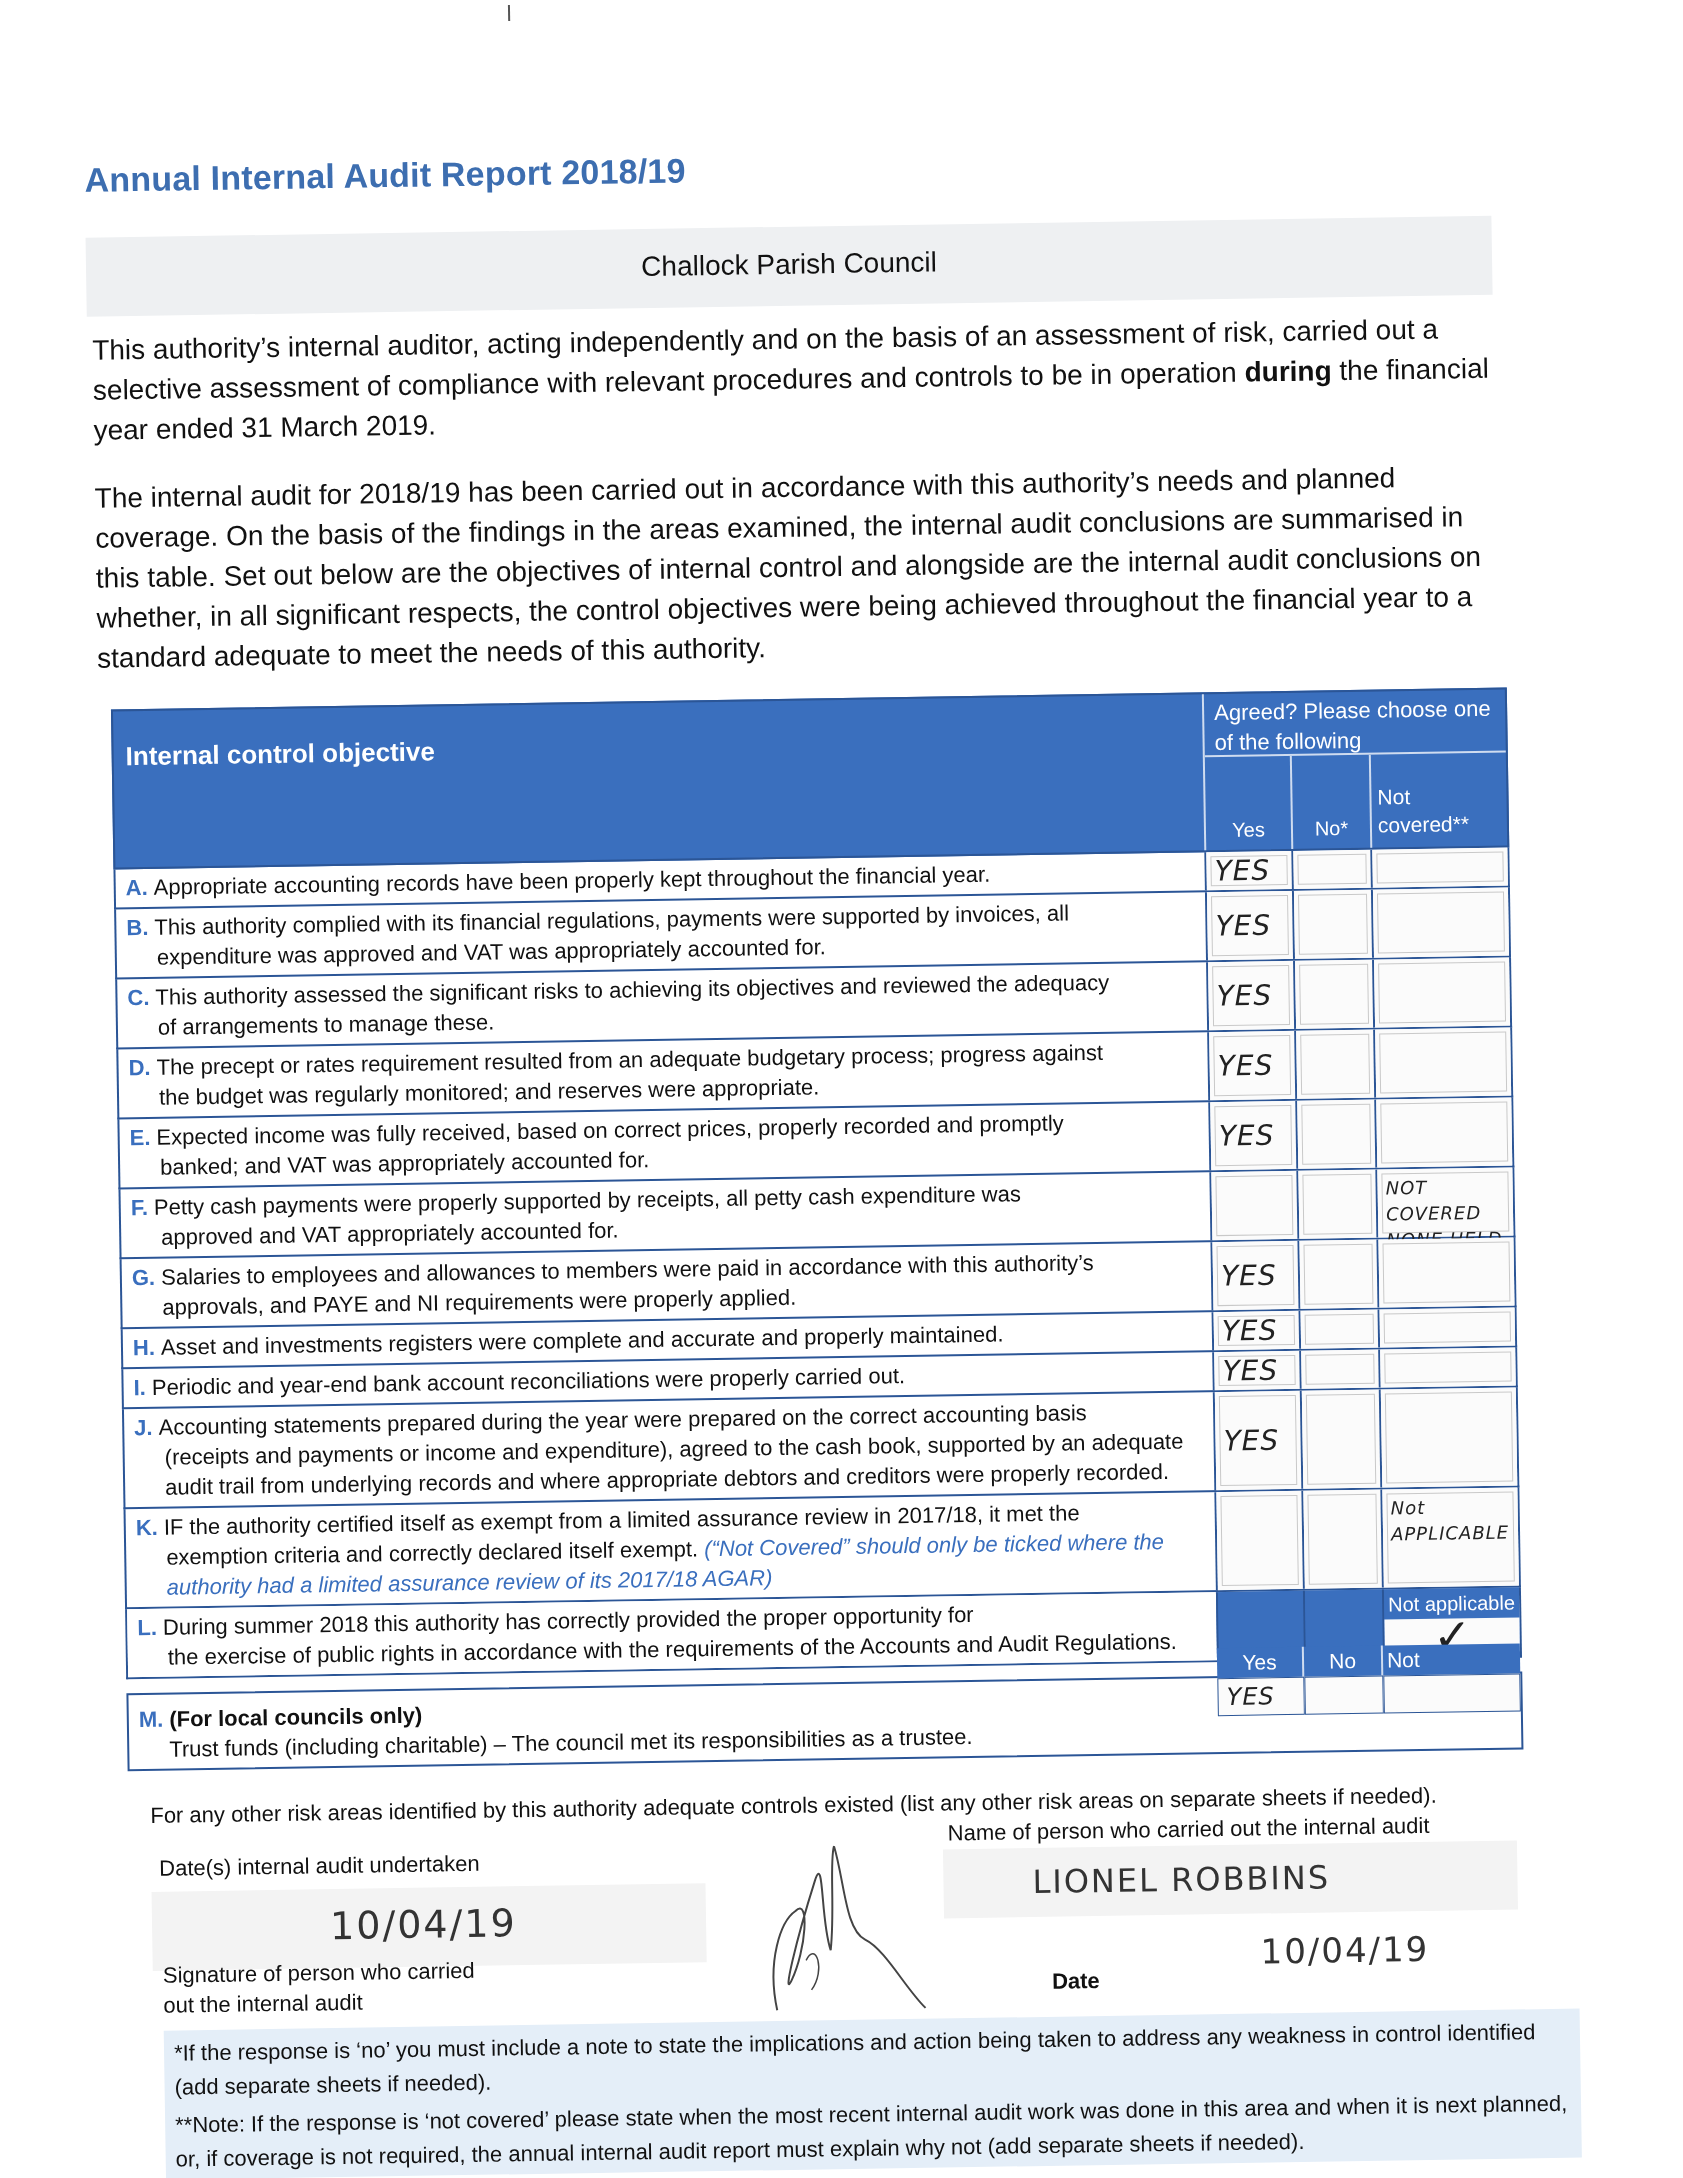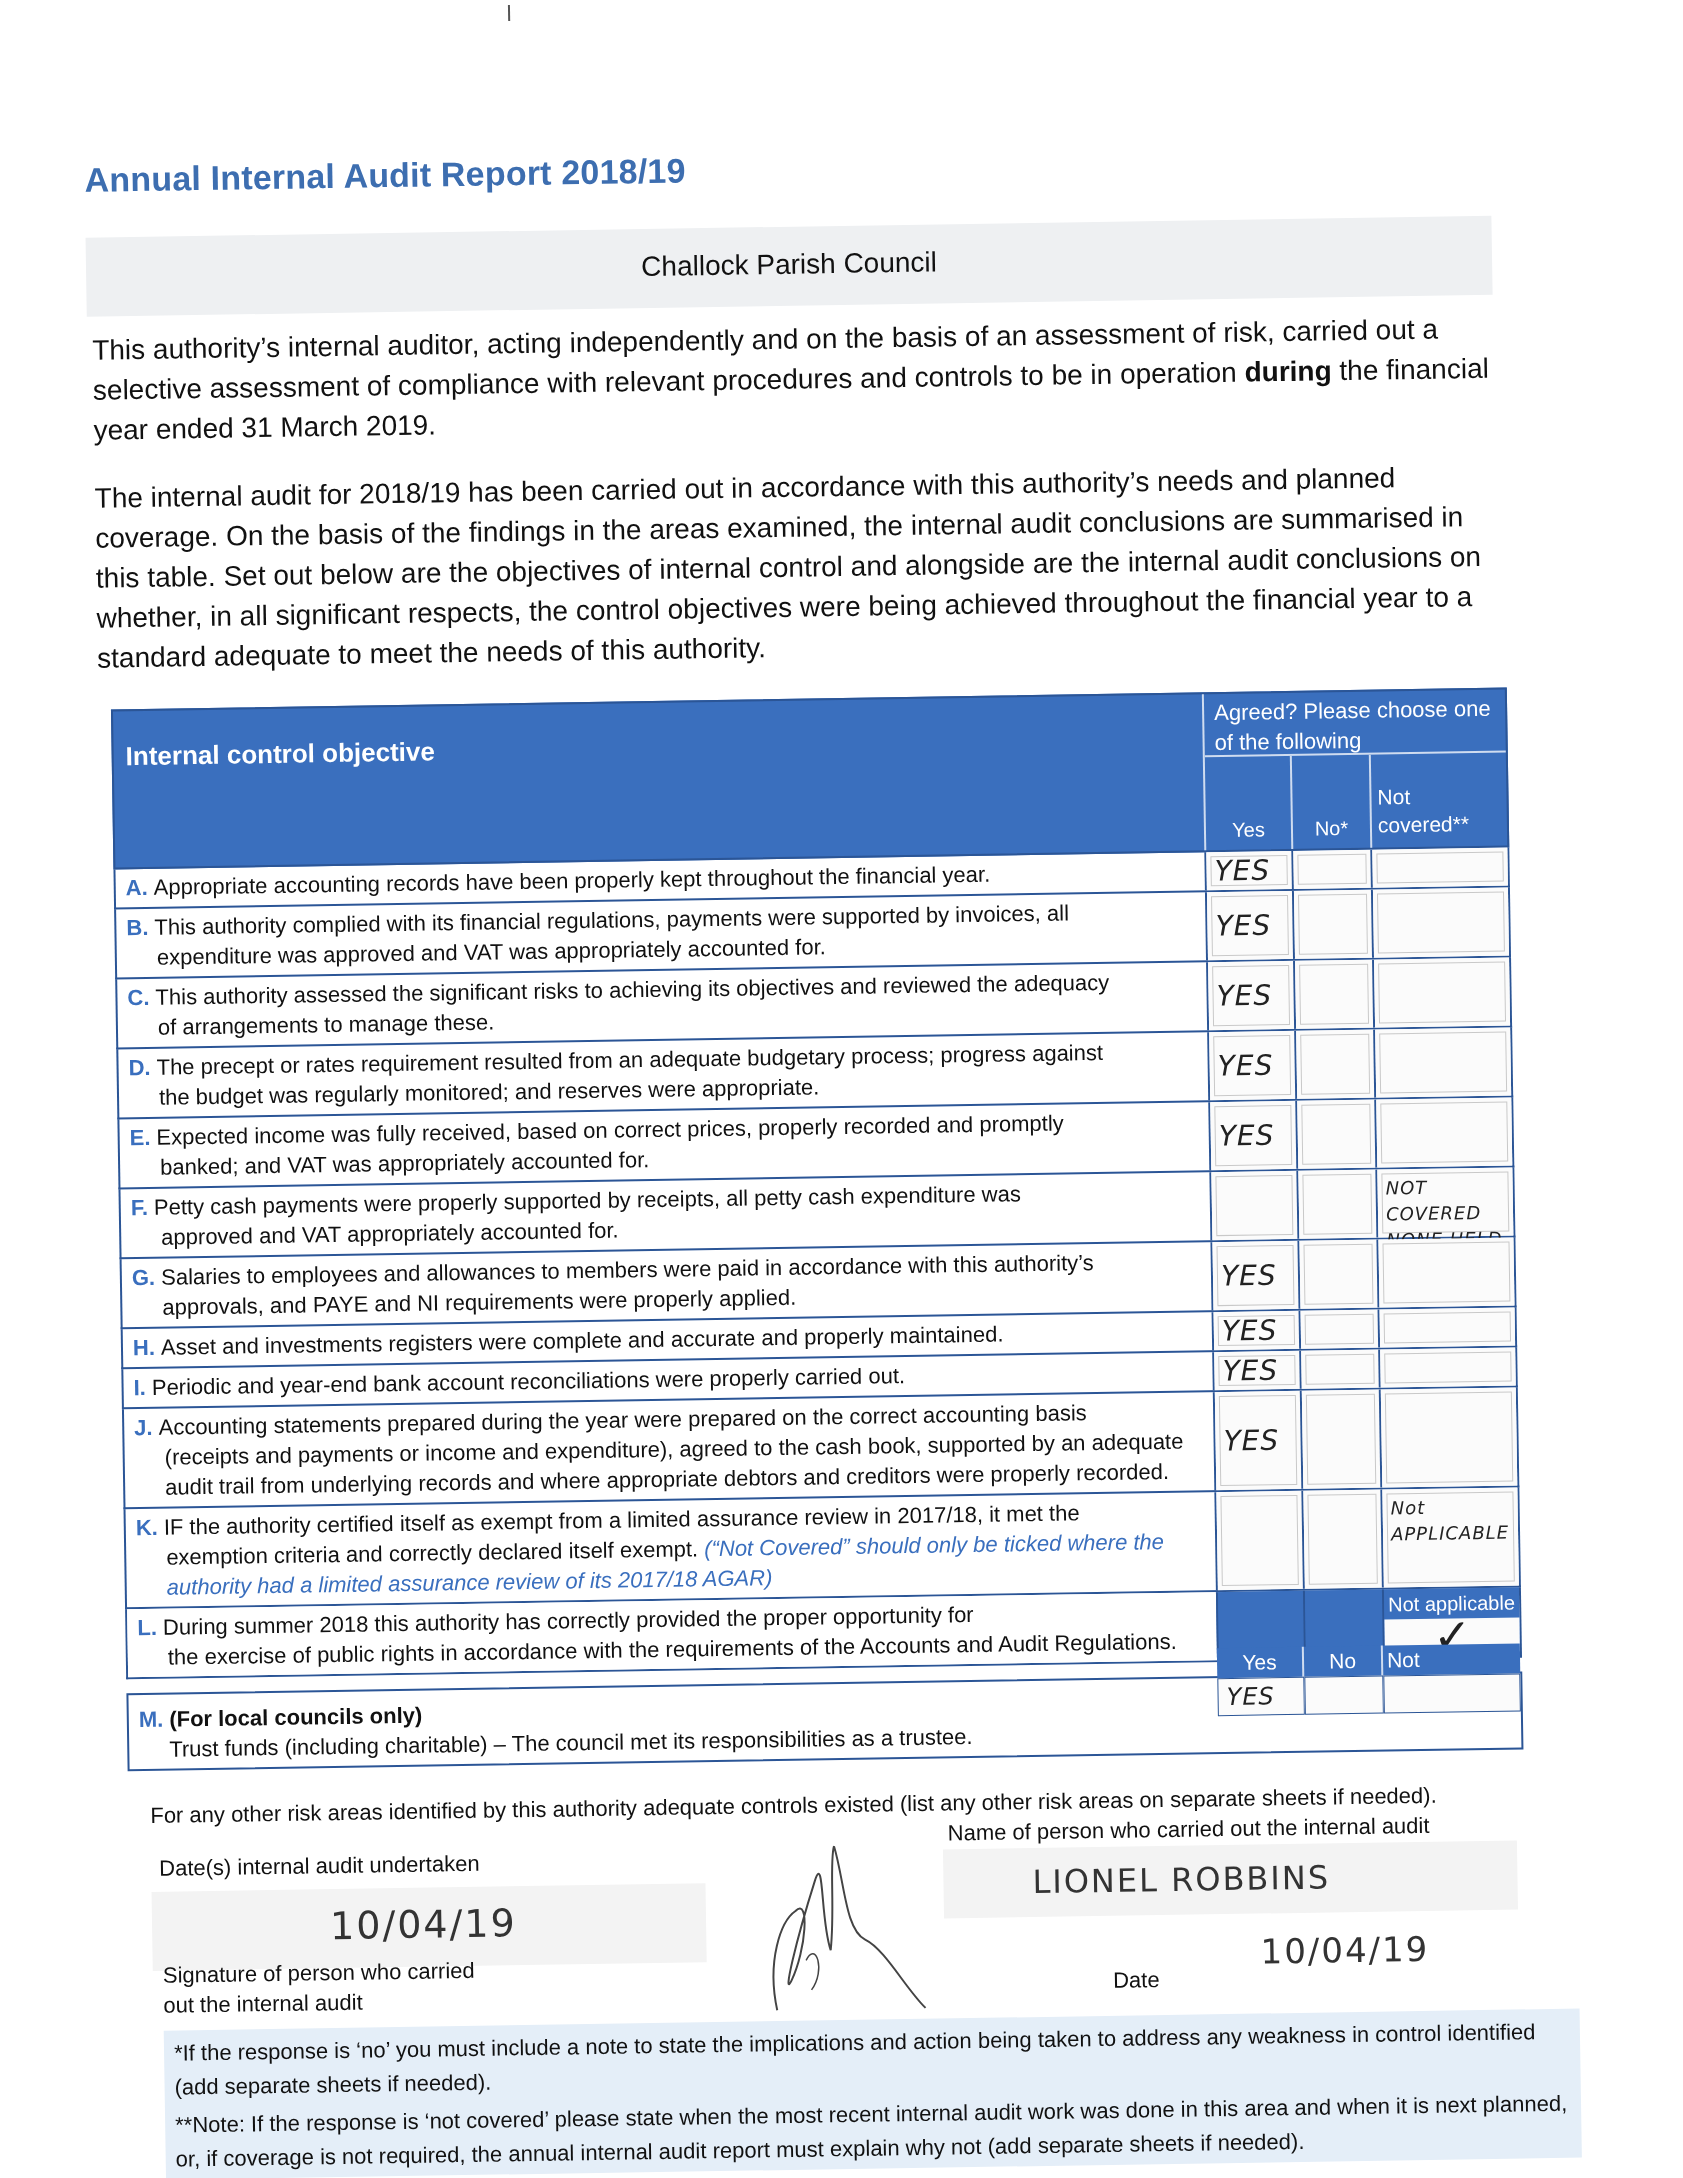--- a/index.html
+++ b/index.html
@@ -341,21 +341,21 @@
   <div class="sig-label" style="left:936px; top:1820px;">Name of person who carried out the internal audit</div>
   <div class="hw" style="left:1020px; top:1866px; font-size:32px;">LIONEL ROBBINS</div>
 
   <div class="sig-label" style="left:149px; top:1950px; width:317px;">Signature of person who carried out the internal audit</div>
 
   <svg class="signature" viewBox="0 0 220 180">
     <path d="M40 170 C30 120, 45 80, 60 70 C75 55, 70 110, 55 140 C45 160, 60 100, 80 40 C90 10, 85 80, 95 110 C100 70, 95 20, 100 5 M100 5 C110 40, 110 90, 130 100 C150 110, 170 150, 190 170" fill="none" stroke="#444" stroke-width="2"></path>
     <path d="M70 120 C80 100, 90 130, 75 150" fill="none" stroke="#444" stroke-width="1.5"></path>
   </svg>
 
-  <div class="sig-label" style="left:1099px; top:1970px;">Date</div>
+  <div class="sig-label" style="left:1038px; top:1970px;font-weight:bold;">Date</div>
   <div class="hw" style="left:1247px; top:1938px; font-size:34px;">10/04/19</div>
 
   <div class="footnotes">
     <div>*If the response is ‘no’ you must include a note to state the implications and action being taken to address any weakness in control identified (add separate sheets if needed).</div>
     <div style="margin-top:4px">**Note: If the response is ‘not covered’ please state when the most recent internal audit work was done in this area and when it is next planned, or, if coverage is not required, the annual internal audit report must explain why not (add separate sheets if needed).</div>
   </div>
 </div>
 
 
 </body></html>

